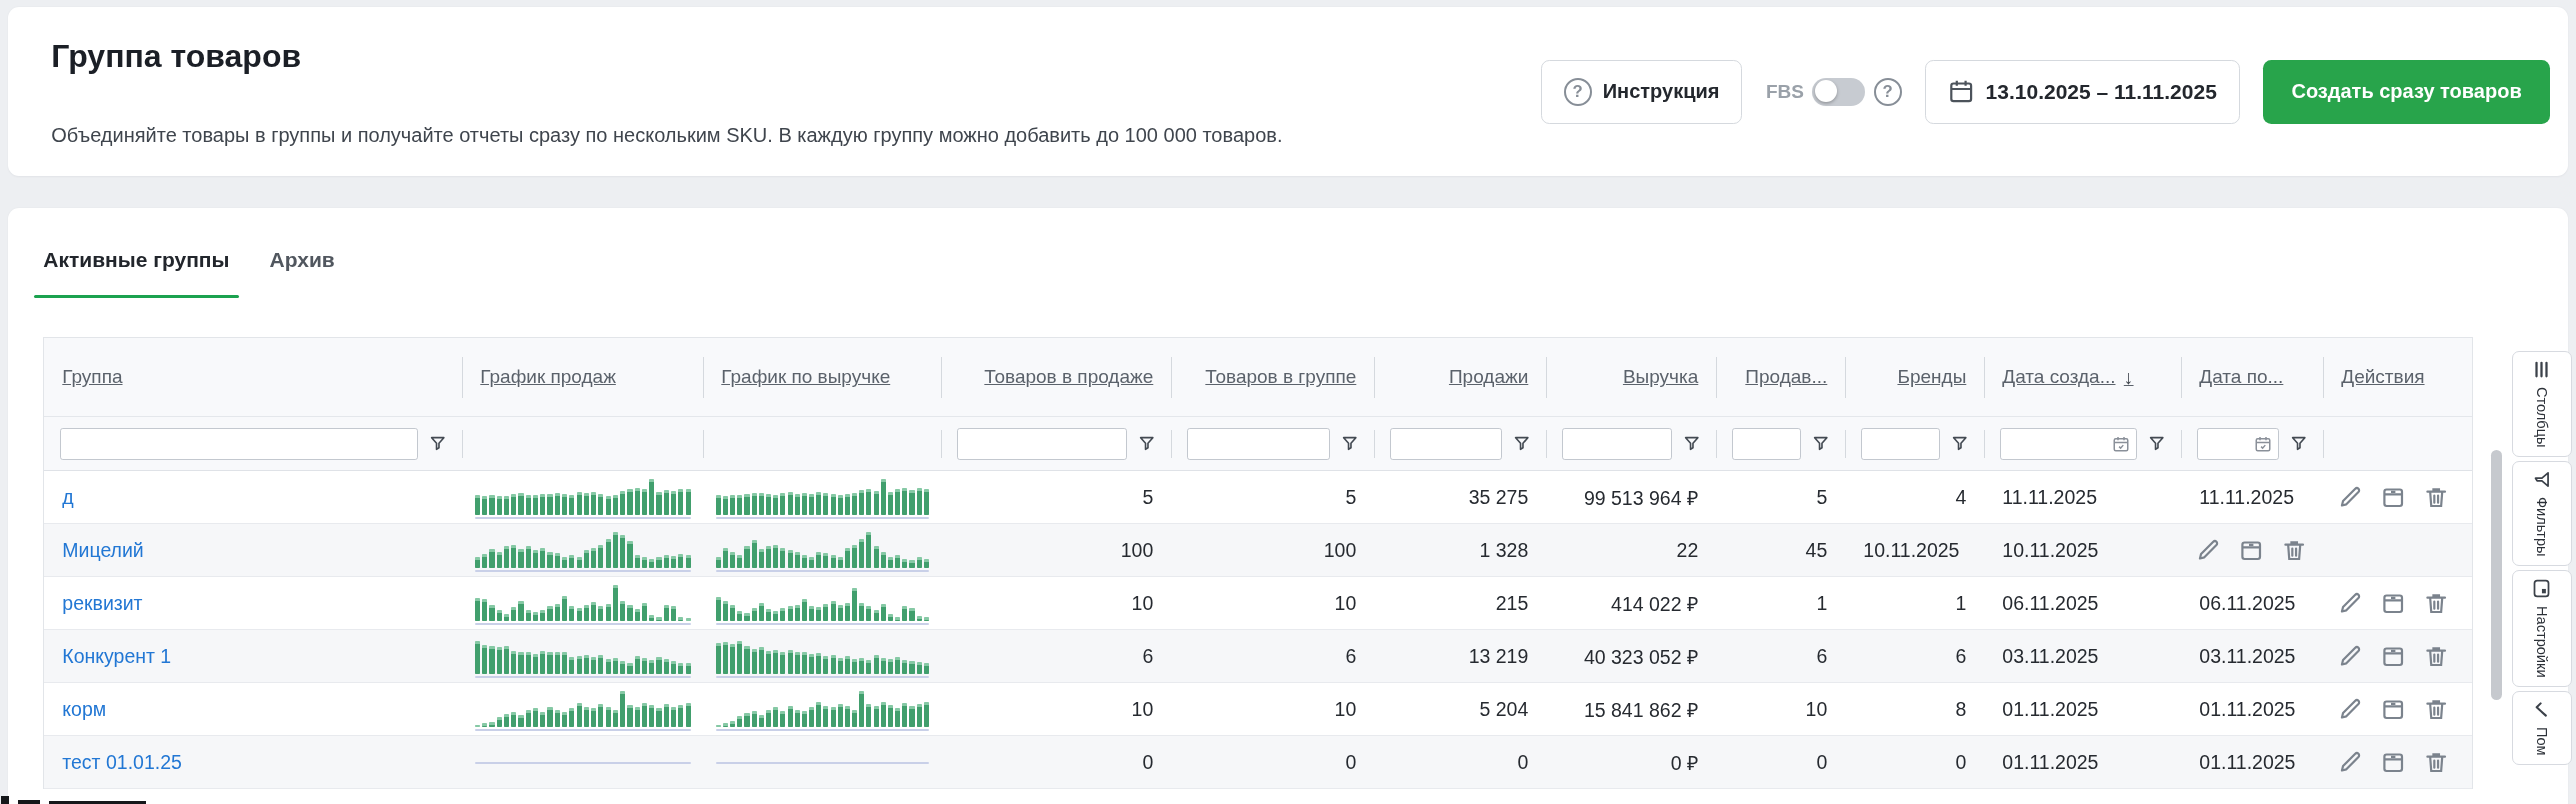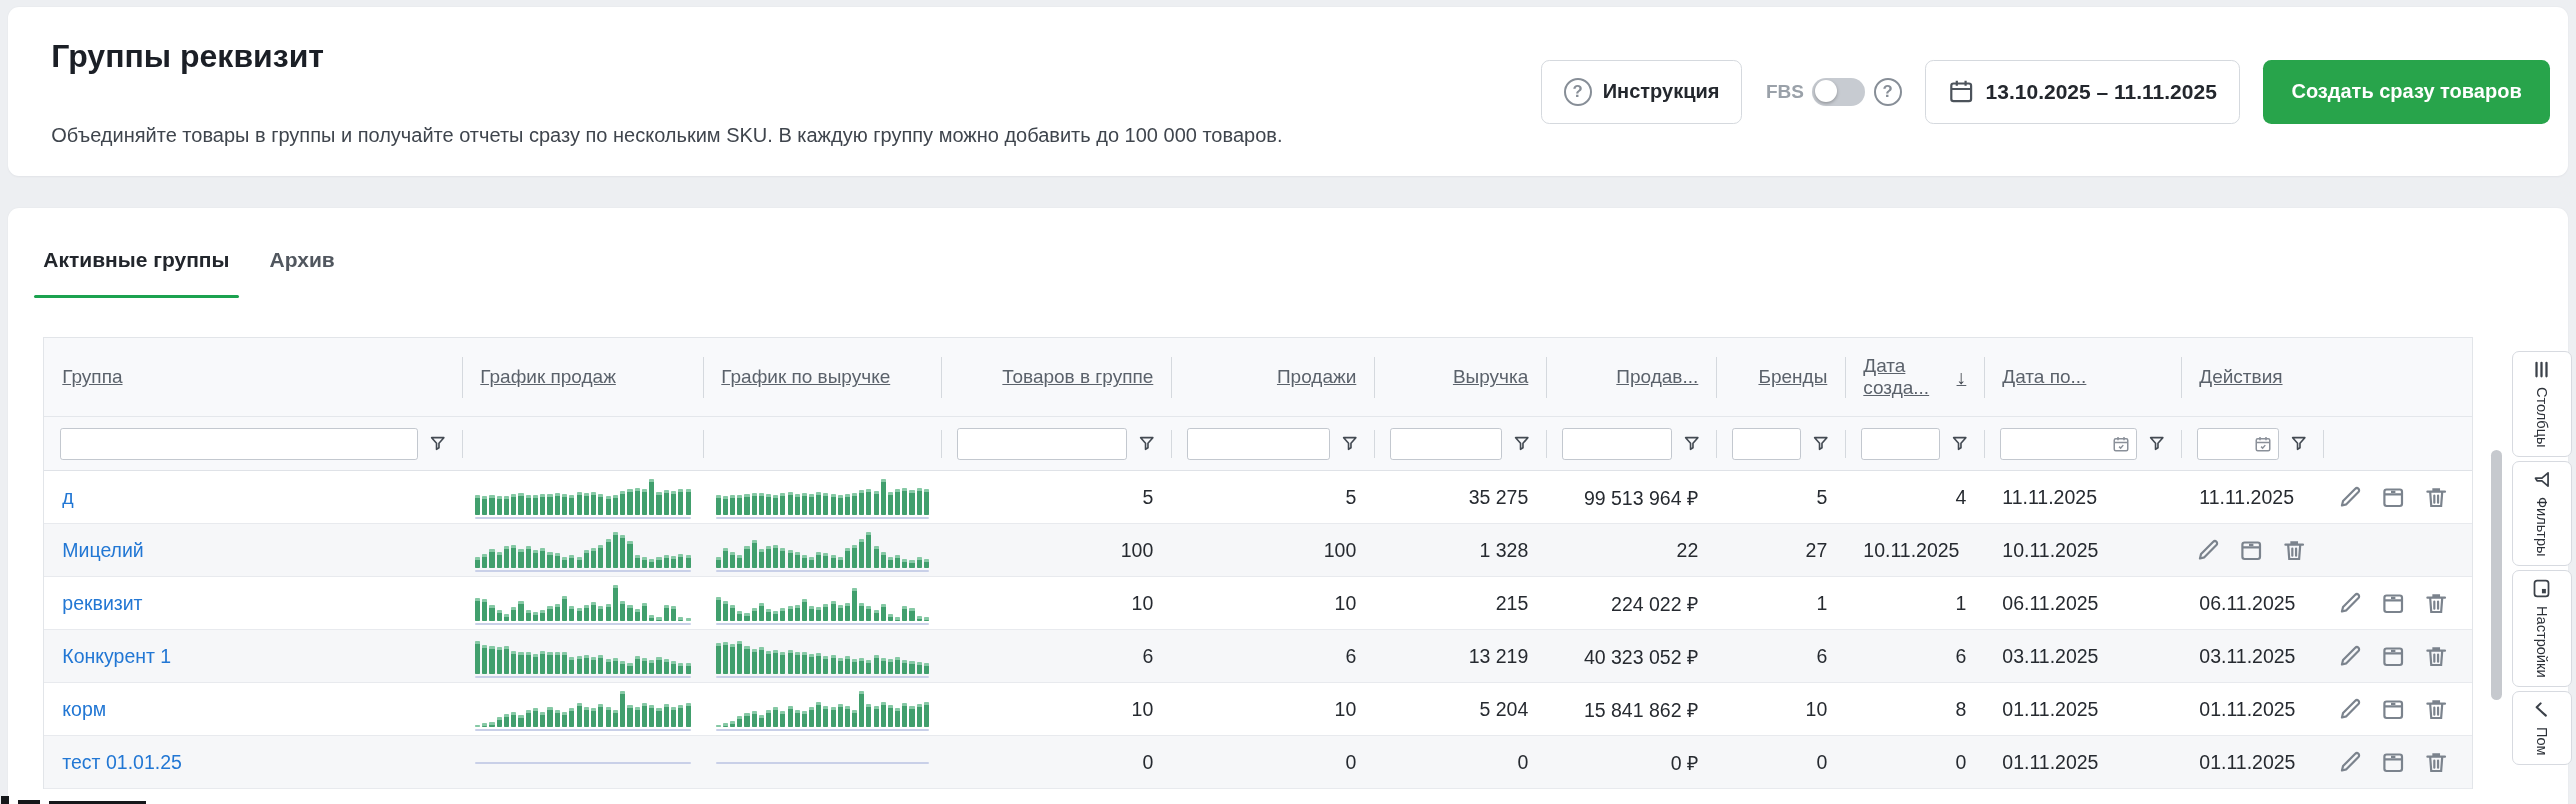--- a/index.html
+++ b/index.html
@@ -75,21 +75,21 @@
 
   .frag { position:absolute; background:#15171a; }
   .frag1 { left:1.4px; top:796px; width:7.6px; height:8.3px; }
   .frag2 { left:18px; top:800px; width:22px; height:4.9px; }
   .frag3 { left:49px; top:801px; width:97px; height:3.5px; }
 </style>
 </head>
 <body>
 
 <div class="card header-card">
-  <h1 class="page-title">Группы реквизит</h1>
+  <h1 class="page-title">Группа товаров</h1>
   <p class="page-subtitle">Объединяйте товары в группы и получайте отчеты сразу по нескольким SKU. В каждую группу можно добавить до 100 000 товаров.</p>
   <div class="toolbar">
     <button class="btn ghost">
       <span class="qicon">?</span>
       <span>Инструкция</span>
     </button>
     <div class="fbs">
       <span class="fbs-label">FBS</span>
       <span class="toggle">
           <span class="knob"></span>
@@ -112,20 +112,21 @@
     <div class="tab active">Активные группы</div>
     <div class="tab inactive">Архив</div>
   </div>
 
   <div class="tbl">
 
     <div class="tr thead">
       <div class="th">Группа</div>
       <div class="th">График продаж</div>
       <div class="th">График по выручке</div>
+      <div class="th num">Товаров в продаже</div>
       <div class="th num">Товаров в группе</div>
       <div class="th num">Продажи</div>
       <div class="th num">Выручка</div>
       <div class="th num">Продав...</div>
       <div class="th num">Бренды</div>
       <div class="th">
         <span>Дата созда...</span>
         <span class="sort-arrow">↓</span>
       </div>
       <div class="th">Дата по...</div>
@@ -403,21 +404,21 @@
                 <div style="height:11px"></div>
                 <div style="height:9.4px"></div>
               </div>
               <div class="baseline"></div>
             </div>
           </div>
           <div class="td num">100</div>
           <div class="td num">100</div>
           <div class="td num">1 328</div>
           <div class="td num">22</div>
-          <div class="td num">27</div>
+          <div class="td num">45</div>
           <div class="td">10.11.2025</div>
           <div class="td">10.11.2025</div>
           <div class="td actions">
             <span class="act">
               <svg width="26.4" height="26.4" viewBox="0 0 24 24" fill="none" stroke="#7b838d" stroke-width="2" stroke-linejoin="round">
                 <path d="M4.5 19.5l1-4L16.6 4.4a2.05 2.05 0 0 1 2.9 2.9L8.5 18.5l-4 1z"></path>
               </svg>
             </span>
             <span class="act">
               <svg width="26.4" height="26.4" viewBox="0 0 24 24" fill="none" stroke="#7b838d" stroke-width="2" stroke-linejoin="round">
@@ -506,21 +507,21 @@
                 <div style="height:13px"></div>
                 <div style="height:5.4px"></div>
                 <div style="height:4px"></div>
               </div>
               <div class="baseline"></div>
             </div>
           </div>
           <div class="td num">10</div>
           <div class="td num">10</div>
           <div class="td num">215</div>
-          <div class="td num">224 022 ₽</div>
+          <div class="td num">414 022 ₽</div>
           <div class="td num">1</div>
           <div class="td num">1</div>
           <div class="td">06.11.2025</div>
           <div class="td">06.11.2025</div>
           <div class="td actions">
             <span class="act">
               <svg width="26.4" height="26.4" viewBox="0 0 24 24" fill="none" stroke="#7b838d" stroke-width="2" stroke-linejoin="round">
                 <path d="M4.5 19.5l1-4L16.6 4.4a2.05 2.05 0 0 1 2.9 2.9L8.5 18.5l-4 1z"></path>
               </svg>
             </span>

